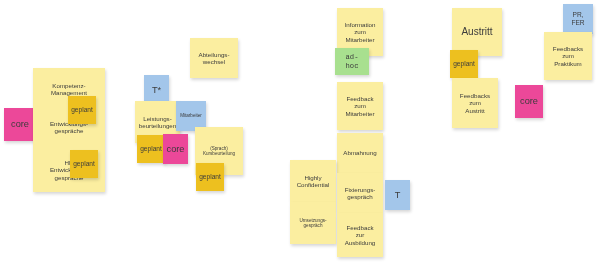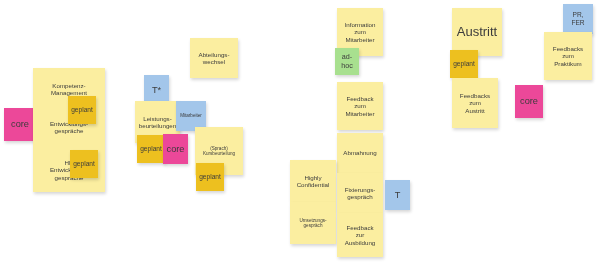--- a/index.html
+++ b/index.html
@@ -39,21 +39,21 @@
   .c-gold    { background: #edc01f; }
   .c-blue    { background: #ec4899; }
   .c-blue2   { background: #a3c6ea; }
   .c-green   { background: #a8e08f; }
 
   .fs-5  { font-size: 4.6px; }
   .fs-6  { font-size: 6.2px; }
   .fs-65 { font-size: 6.6px; }
   .fs-7  { font-size: 7.2px; }
   .fs-9  { font-size: 9.2px; }
-  .fs-11 { font-size: 13px; }
+  .fs-11 { font-size: 10px; }
 </style>
 </head>
 <body>
 
 <div id="board" style="background: rgb(255, 255, 255);">
     <div style="position: absolute; left: 0px; top: 0px; width: 100%; height: 100%;">
       <div class="note c-blue fs-9" style="left: 4px; top: 108px; width: 32px; height: 33px;"><span>core</span></div>
       <div class="note c-yellow fs-6" style="left: 33px; top: 68px; width: 72px; height: 124px;"><span></span></div>
       <div class="note  fs-6" style="left: 33px; top: 72px; width: 72px; height: 34px; box-shadow: none; background: transparent;"><span>Kompetenz-
 Management</span></div>
@@ -75,21 +75,21 @@
       <div class="note c-gold fs-65" style="left: 137px; top: 135px; width: 28px; height: 28px;"><span>geplant</span></div>
       <div class="note c-blue fs-9" style="left: 163px; top: 134px; width: 25px; height: 30px;"><span>core</span></div>
       <div class="note c-yellow fs-5" style="left: 195px; top: 127px; width: 48px; height: 48px;"><span>(Sprach)
 Kursbeurteilung</span></div>
       <div class="note c-gold fs-65" style="left: 196px; top: 163px; width: 28px; height: 28px;"><span>geplant</span></div>
     </div>
     <div style="position: absolute; left: 0px; top: 0px; width: 100%; height: 100%;">
       <div class="note c-yellow fs-6" style="left: 337px; top: 8px; width: 46px; height: 48px;"><span>Information
 zum
 Mitarbeiter</span></div>
-      <div class="note c-green fs-7" style="left: 335px; top: 48px; width: 24px; height: 27px;"><span>ad-
+      <div class="note c-green fs-7" style="left: 335px; top: 48px; width: 34px; height: 27px; font-family: Liberation Mono, monospace;"><span>ad-
 hoc</span></div>
       <div class="note c-yellow fs-6" style="left: 337px; top: 82px; width: 46px; height: 48px;"><span>Feedback
 zum
 Mitarbeiter</span></div>
       <div class="note c-yellow fs-6" style="left: 337px; top: 133px; width: 46px; height: 40px;"><span>Abmahnung</span></div>
       <div class="note c-yellow fs-6" style="left: 290px; top: 160px; width: 46px; height: 42px;"><span>Highly
 Confidential</span></div>
       <div class="note c-yellow fs-5" style="left: 290px; top: 202px; width: 46px; height: 42px;"><span>Umsetzungs-
 gespräch</span></div>
       <div class="note c-yellow fs-6" style="left: 337px; top: 173px; width: 46px; height: 40px;"><span>Fixierungs-

